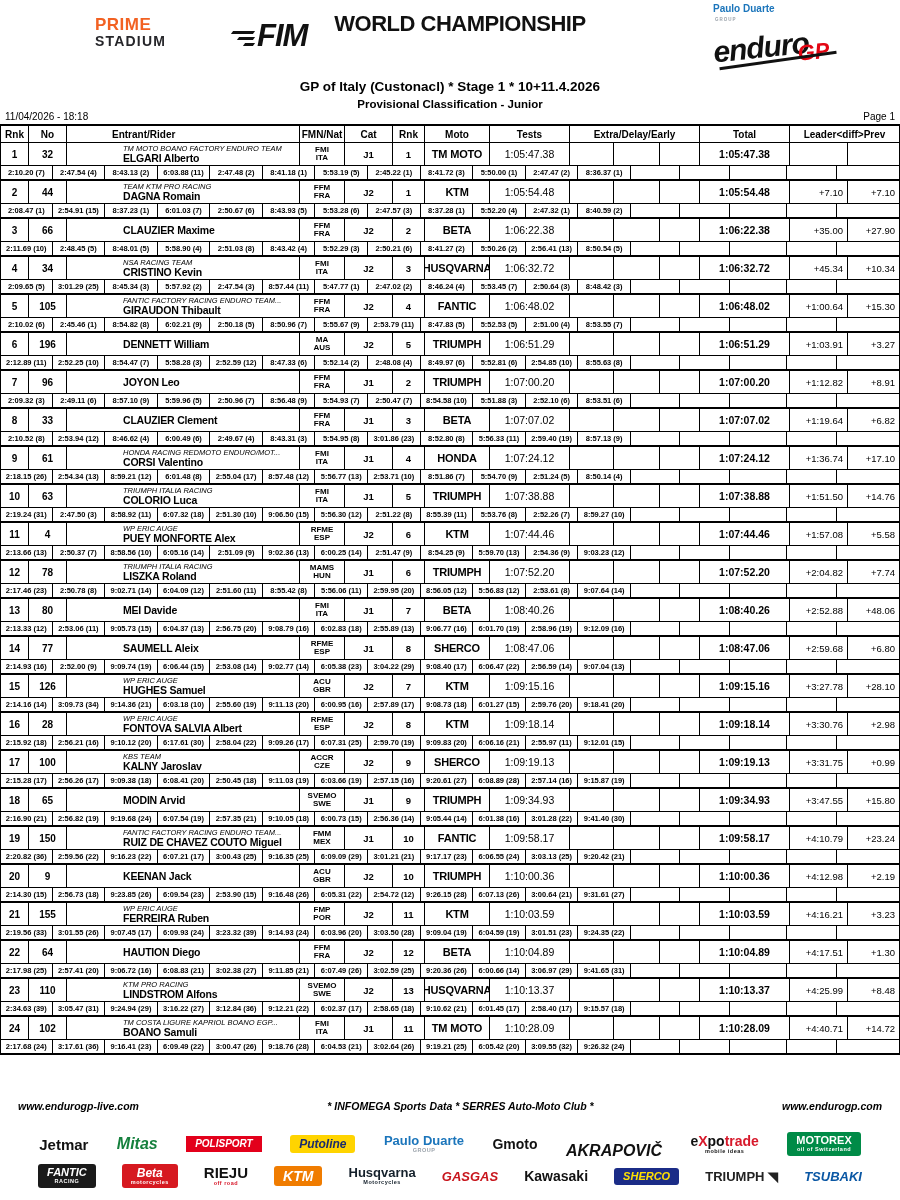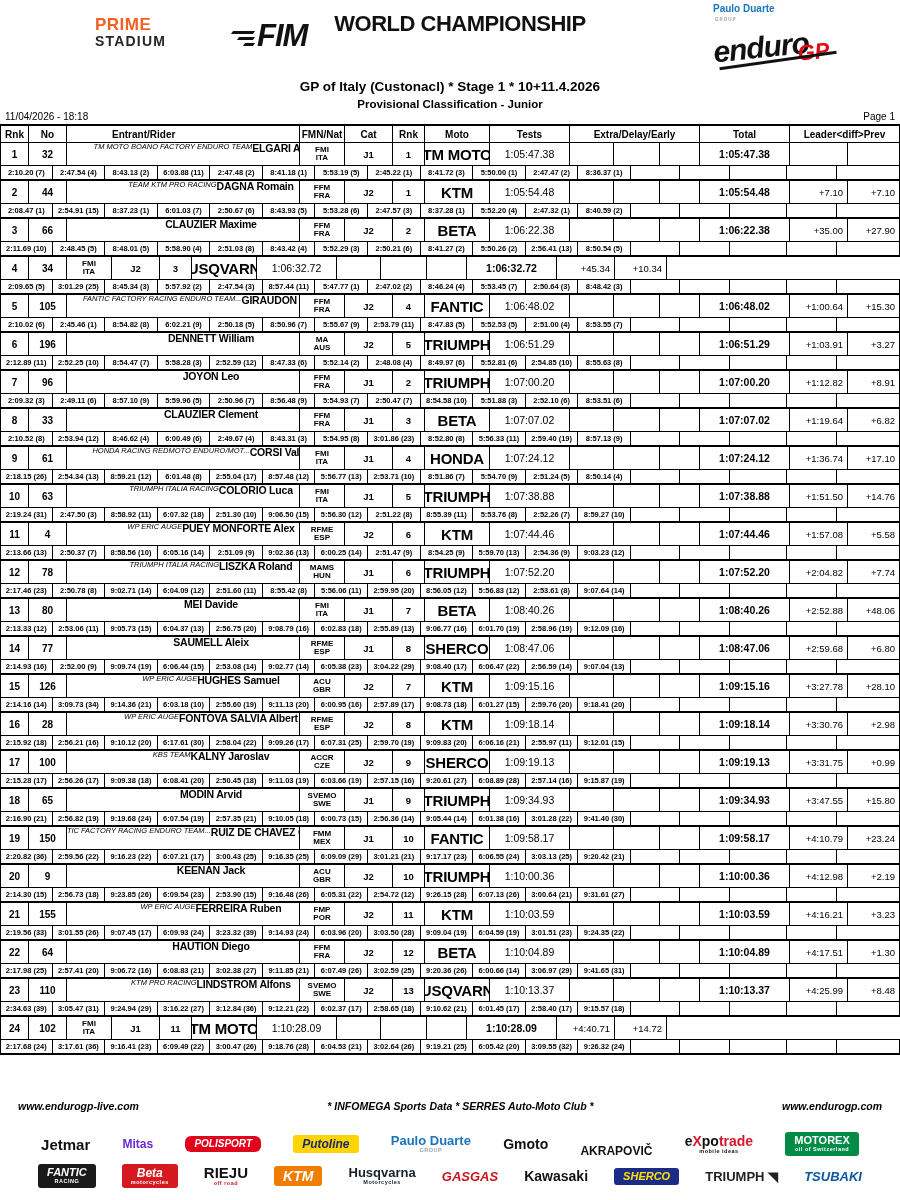--- a/index.html
+++ b/index.html
@@ -40,26 +40,26 @@
   .w-ex1{width:44px}.w-ex2{width:46px}.w-ex3{width:40px}
   .w-total{width:90px}.w-leader{width:58px}.w-prev{width:52px}
   .w-extra{width:130px}.w-lp{width:110px}
   .hrow .h-ent{justify-content:flex-start;padding-left:45px;}
 
   .block{border-bottom:2px solid #000;}
   .block:last-child{border-bottom:none;}
   .mrow{display:flex;height:22px;font-size:10px;}
   .mrow .c{height:100%;}
   .cell-bold{font-weight:bold;}
-  .c-ent{align-items:flex-start;justify-content:center;padding-left:56px;}
+  .c-ent{flex-direction:column;align-items:flex-start;justify-content:center;padding-left:56px;}
   .team{font-style:italic;font-size:7.5px;line-height:8px;}
   .rider{font-weight:bold;font-size:10.5px;line-height:11px;letter-spacing:-.2px;}
   .c-fmn{flex-direction:column;font-size:8px;line-height:8.5px;font-weight:bold;}
   .c-cat,.c-rnk2{font-weight:bold;font-size:9.5px;}
-  .c-moto{font-weight:bold;font-size:15px;letter-spacing:-.2px;}
+  .c-moto{font-weight:bold;font-size:11px;letter-spacing:-.2px;}
   .c-tests{font-size:10.5px;}
   .c-total{font-weight:bold;font-size:10.5px;}
   .c-diff{font-size:9.5px;justify-content:flex-end;padding-right:4px;}
 
   .srow{display:flex;height:14px;border-top:1px solid #000;font-size:7.5px;font-weight:bold;}
   .srow>div{border-right:1px solid #000;display:flex;align-items:center;justify-content:center;white-space:nowrap;overflow:hidden;}
   .sc{width:52.58px;}
 
   
   .footer{position:absolute;top:1100px;left:18px;right:18px;display:flex;justify-content:space-between;
@@ -252,20 +252,24 @@
             <div style="width: 57px;"></div>
             <div style="width: 50px;"></div>
             <div style="width: 63px;"></div>
           </div>
     </div>
 
     <div class="block">
       <div class="mrow">
         <div class="c w-rnk cell-bold">4</div>
         <div class="c w-no cell-bold">34</div>
+        <div class="c w-ent c-ent">
+          <div class="team">NSA RACING TEAM</div>
+          <div class="rider">CRISTINO Kevin</div>
+        </div>
         <div class="c w-fmn c-fmn">
           <div>FMI</div>
           <div>ITA</div>
         </div>
         <div class="c w-cat c-cat">J2</div>
         <div class="c w-rnk2 c-rnk2">3</div>
         <div class="c w-moto c-moto">HUSQVARNA</div>
         <div class="c w-tests c-tests">1:06:32.72</div>
         <div class="c w-ex1"></div>
         <div class="c w-ex2"></div>
@@ -1128,20 +1132,24 @@
             <div style="width: 57px;"></div>
             <div style="width: 50px;"></div>
             <div style="width: 63px;"></div>
           </div>
     </div>
 
     <div class="block">
       <div class="mrow">
         <div class="c w-rnk cell-bold">24</div>
         <div class="c w-no cell-bold">102</div>
+        <div class="c w-ent c-ent">
+          <div class="team">TM COSTA LIGURE KAPRIOL BOANO EGP...</div>
+          <div class="rider">BOANO Samuli</div>
+        </div>
         <div class="c w-fmn c-fmn">
           <div>FMI</div>
           <div>ITA</div>
         </div>
         <div class="c w-cat c-cat">J1</div>
         <div class="c w-rnk2 c-rnk2">11</div>
         <div class="c w-moto c-moto">TM MOTO</div>
         <div class="c w-tests c-tests">1:10:28.09</div>
         <div class="c w-ex1"></div>
         <div class="c w-ex2"></div>
@@ -1178,37 +1186,37 @@
     <span>* INFOMEGA Sports Data * SERRES Auto-Moto Club *</span>
     <span>www.endurogp.com</span>
   </div>
 
   <div class="sponsors">
     <div class="sp-row">
         <div class="chip">
           <div class="chip-text" style="font-size: 15px; color: rgb(17, 17, 17);">Jetmar</div>
         </div>
         <div class="chip">
-          <div class="chip-text" style="font-size: 12px; color: #6d28d9;">Mitas</div>
-        </div>
-        <div class="chip" style="background: rgb(227, 0, 27); padding: 3px 9px; border-radius: 6px;">
+          <div class="chip-text" style="font-size: 16px; font-style: italic; color: #15803d;">Mitas</div>
+        </div>
+        <div class="chip" style="background: rgb(227, 0, 27); padding: 3px 9px; border-radius: 0;">
           <div class="chip-text" style="font-size: 10px; font-style: italic; color: rgb(255, 255, 255);">POLISPORT</div>
         </div>
         <div class="chip" style="background: rgb(255, 212, 0); padding: 3px 9px; border-radius: 3px;">
           <div class="chip-text" style="font-size: 12px; font-style: italic; color: rgb(26, 43, 109);">Putoline</div>
         </div>
         <div class="chip">
           <div class="chip-text" style="font-size: 13px; color: rgb(27, 117, 187);">Paulo Duarte</div>
           <div class="chip-sub" style="color: rgb(154, 162, 170);">GROUP</div>
         </div>
         <div class="chip">
           <div class="chip-text" style="font-size: 14px; color: rgb(17, 17, 17);">Gmoto</div>
         </div>
         <div class="chip">
-          <div class="chip-text" style="font-size: 12px; color: rgb(17, 17, 17); margin-top: 13px;">AKRAPOVIČ</div>
+          <div class="chip-text" style="font-size: 16px; font-style: italic; color: rgb(17, 17, 17); margin-top: 13px;">AKRAPOVIČ</div>
         </div>
         <div class="chip">
           <div class="chip-text" style="font-size: 14px;"><span style="color: rgb(17, 17, 17);">e</span><span style="color: rgb(215, 24, 42);">X</span><span style="color: rgb(17, 17, 17);">po</span><span style="color: rgb(215, 24, 42);">trade</span></div>
           <div class="chip-sub" style="color: rgb(17, 17, 17);">mobile ideas</div>
         </div>
         <div class="chip" style="background: rgb(0, 139, 71); padding: 3px 9px; border-radius: 3px; align-items: center;">
           <div class="chip-text" style="font-size: 11px; color: rgb(255, 255, 255);">MOTOREX</div>
           <div class="chip-sub" style="color: rgb(255, 255, 255);">oil of Switzerland</div>
         </div>
       </div>

